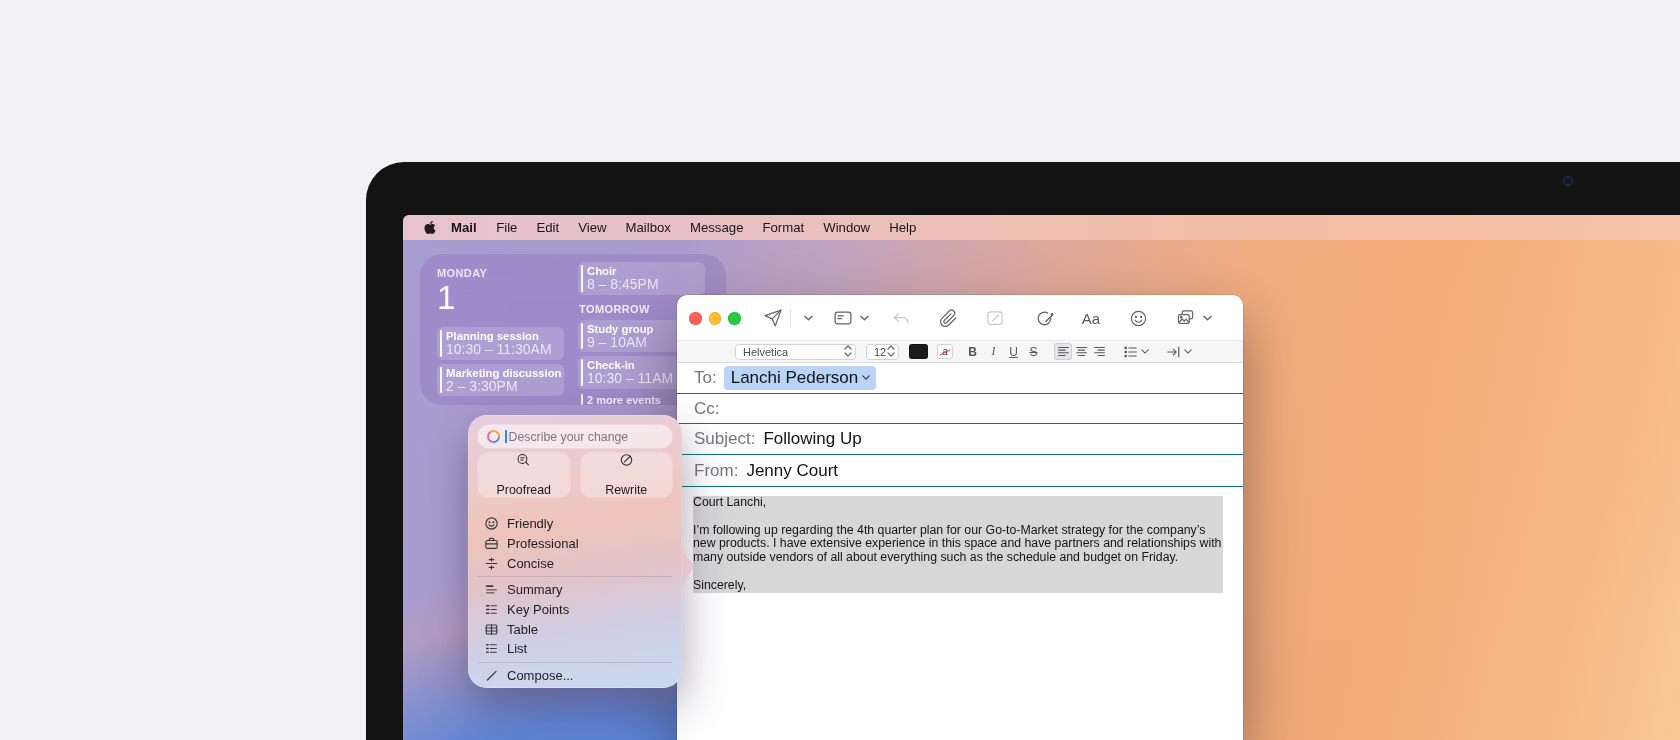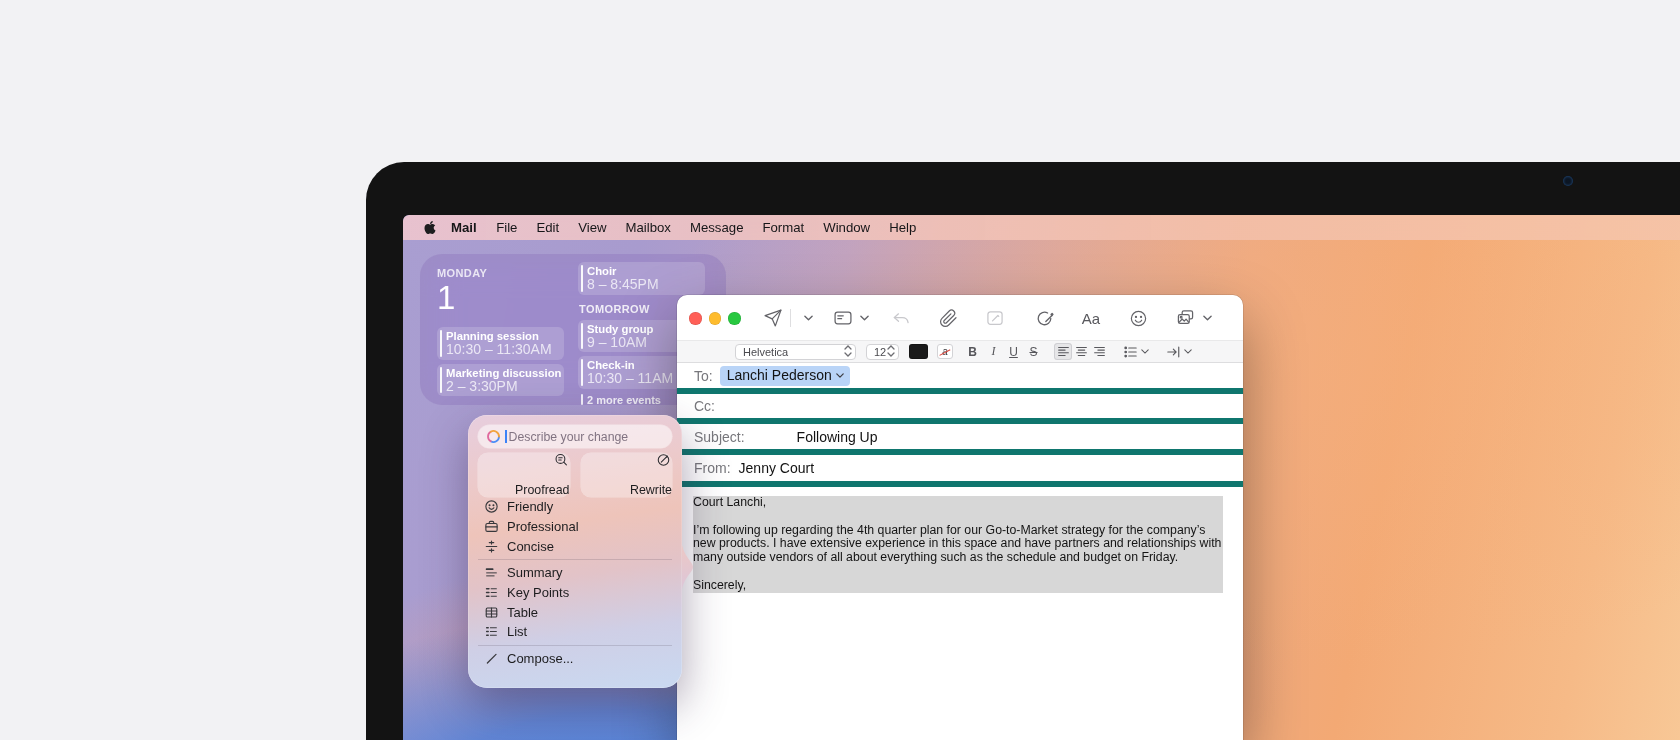--- a/index.html
+++ b/index.html
@@ -74,22 +74,22 @@
   .fmt-letter.s { margin-left:5px; text-decoration:line-through; }
   .align-group { margin-left:13px; display:flex; }
   .align-cell { width:18px; height:17px; display:flex; align-items:center; justify-content:center; border-radius:3.5px; }
   .align-cell.on { background:#e6e6e8; box-shadow:inset 0 0 0 1px #cfcfd3; }
   .align-cell svg, .fmt-ic svg { stroke:#58585d; fill:none; stroke-width:1.3; stroke-linecap:round; }
   .fmt-ic { display:flex; align-items:center; gap:3px; }
   .fmt-ic.list { margin-left:15px; }
   .fmt-ic.wrap { margin-left:17px; }
 
   
-  .field-row { display:flex; align-items:center; padding:0 12px 0 17px; border-bottom:6px solid #0f766e; font-size:14px; }
-  .row-to { height:31px; } .row-cc { height:30px; } .row-subject { height:31px;gap:44px; } .row-from { height:32px; }
+  .field-row { display:flex; align-items:center; padding:0 12px 0 17px; border-bottom:1px solid #0f766e; font-size:17px; }
+  .row-to { height:31px; } .row-cc { height:30px; } .row-subject { height:31px; } .row-from { height:32px; }
   .f-label { color:#77777c; }
   .f-value { color:#121212; margin-left:8px; }
   .token { margin-left:7px; display:inline-flex; align-items:center; gap:4px; background:#b9d4f7; border-radius:4px;
            padding:1.5px 6px 2.5px 7px; color:#131313; }
   .token svg { stroke:#3c3c41; fill:none; stroke-width:1.5; stroke-linecap:round; stroke-linejoin:round; }
 
   
   .mail-body { position:relative; padding:9px 20px 0 16px; font-size:12.3px; line-height:13.8px; color:#141414; height:253px; }
   .sel-block { background:#d7d7d7; }
   .line { min-height:13.8px; }
@@ -102,24 +102,24 @@
               padding:10px 10px 0 10px; color:#1d1d1f; }
   .wt-tail { position:absolute; right:-10.5px; top:130px; }
   .wt-input { height:23px; border-radius:12px; background:rgba(255,255,255,.55); display:flex; align-items:center; padding:0 8px;
               box-shadow:0 0 0 .5px rgba(255,255,255,.5); }
   .wt-caret { width:1.6px; height:13px; background:#3b82f7; margin:0 2px 0 4px; }
   .wt-input input { border:none; outline:none; background:transparent; font-size:12.3px; color:#3a3340; width:140px;
                     font-family:"Liberation Sans", sans-serif; }
   .wt-input input::placeholder { color:rgba(108,94,110,.85); }
   .wt-btns { display:flex; gap:11px; margin-top:5px; padding:0 0; }
   .wt-btn { flex:1; height:44px; border-radius:10px; background:rgba(255,255,255,.32); box-shadow:0 0 0 .5px rgba(255,255,255,.4);
-            display:flex; flex-direction:column; align-items:flex-end; justify-content:center; gap:16px; }
+            display:flex; flex-direction:column; align-items:center; justify-content:center; gap:16px; }
   .wt-btn svg { stroke:#2c2c30; fill:none; stroke-width:1.5; stroke-linecap:round; stroke-linejoin:round; }
   .wt-btn .lb { font-size:12.4px; color:#1d1d1f; }
-  .wt-list { }
+  .wt-list { margin-top:17px; }
   .wt-item { height:19.7px; display:flex; align-items:center; }
   .wt-item .ic { width:18px; margin-left:4px; display:flex; justify-content:center; }
   .wt-item .ic svg { stroke:#38383c; fill:none; stroke-width:1.5; stroke-linecap:round; stroke-linejoin:round; }
   .wt-item .lb { margin-left:7px; font-size:13px; }
   .wt-div { height:1px; background:rgba(70,60,80,.18); margin:3px 0; }
 </style>
 </head>
 <body>
 
 <div class="display">

